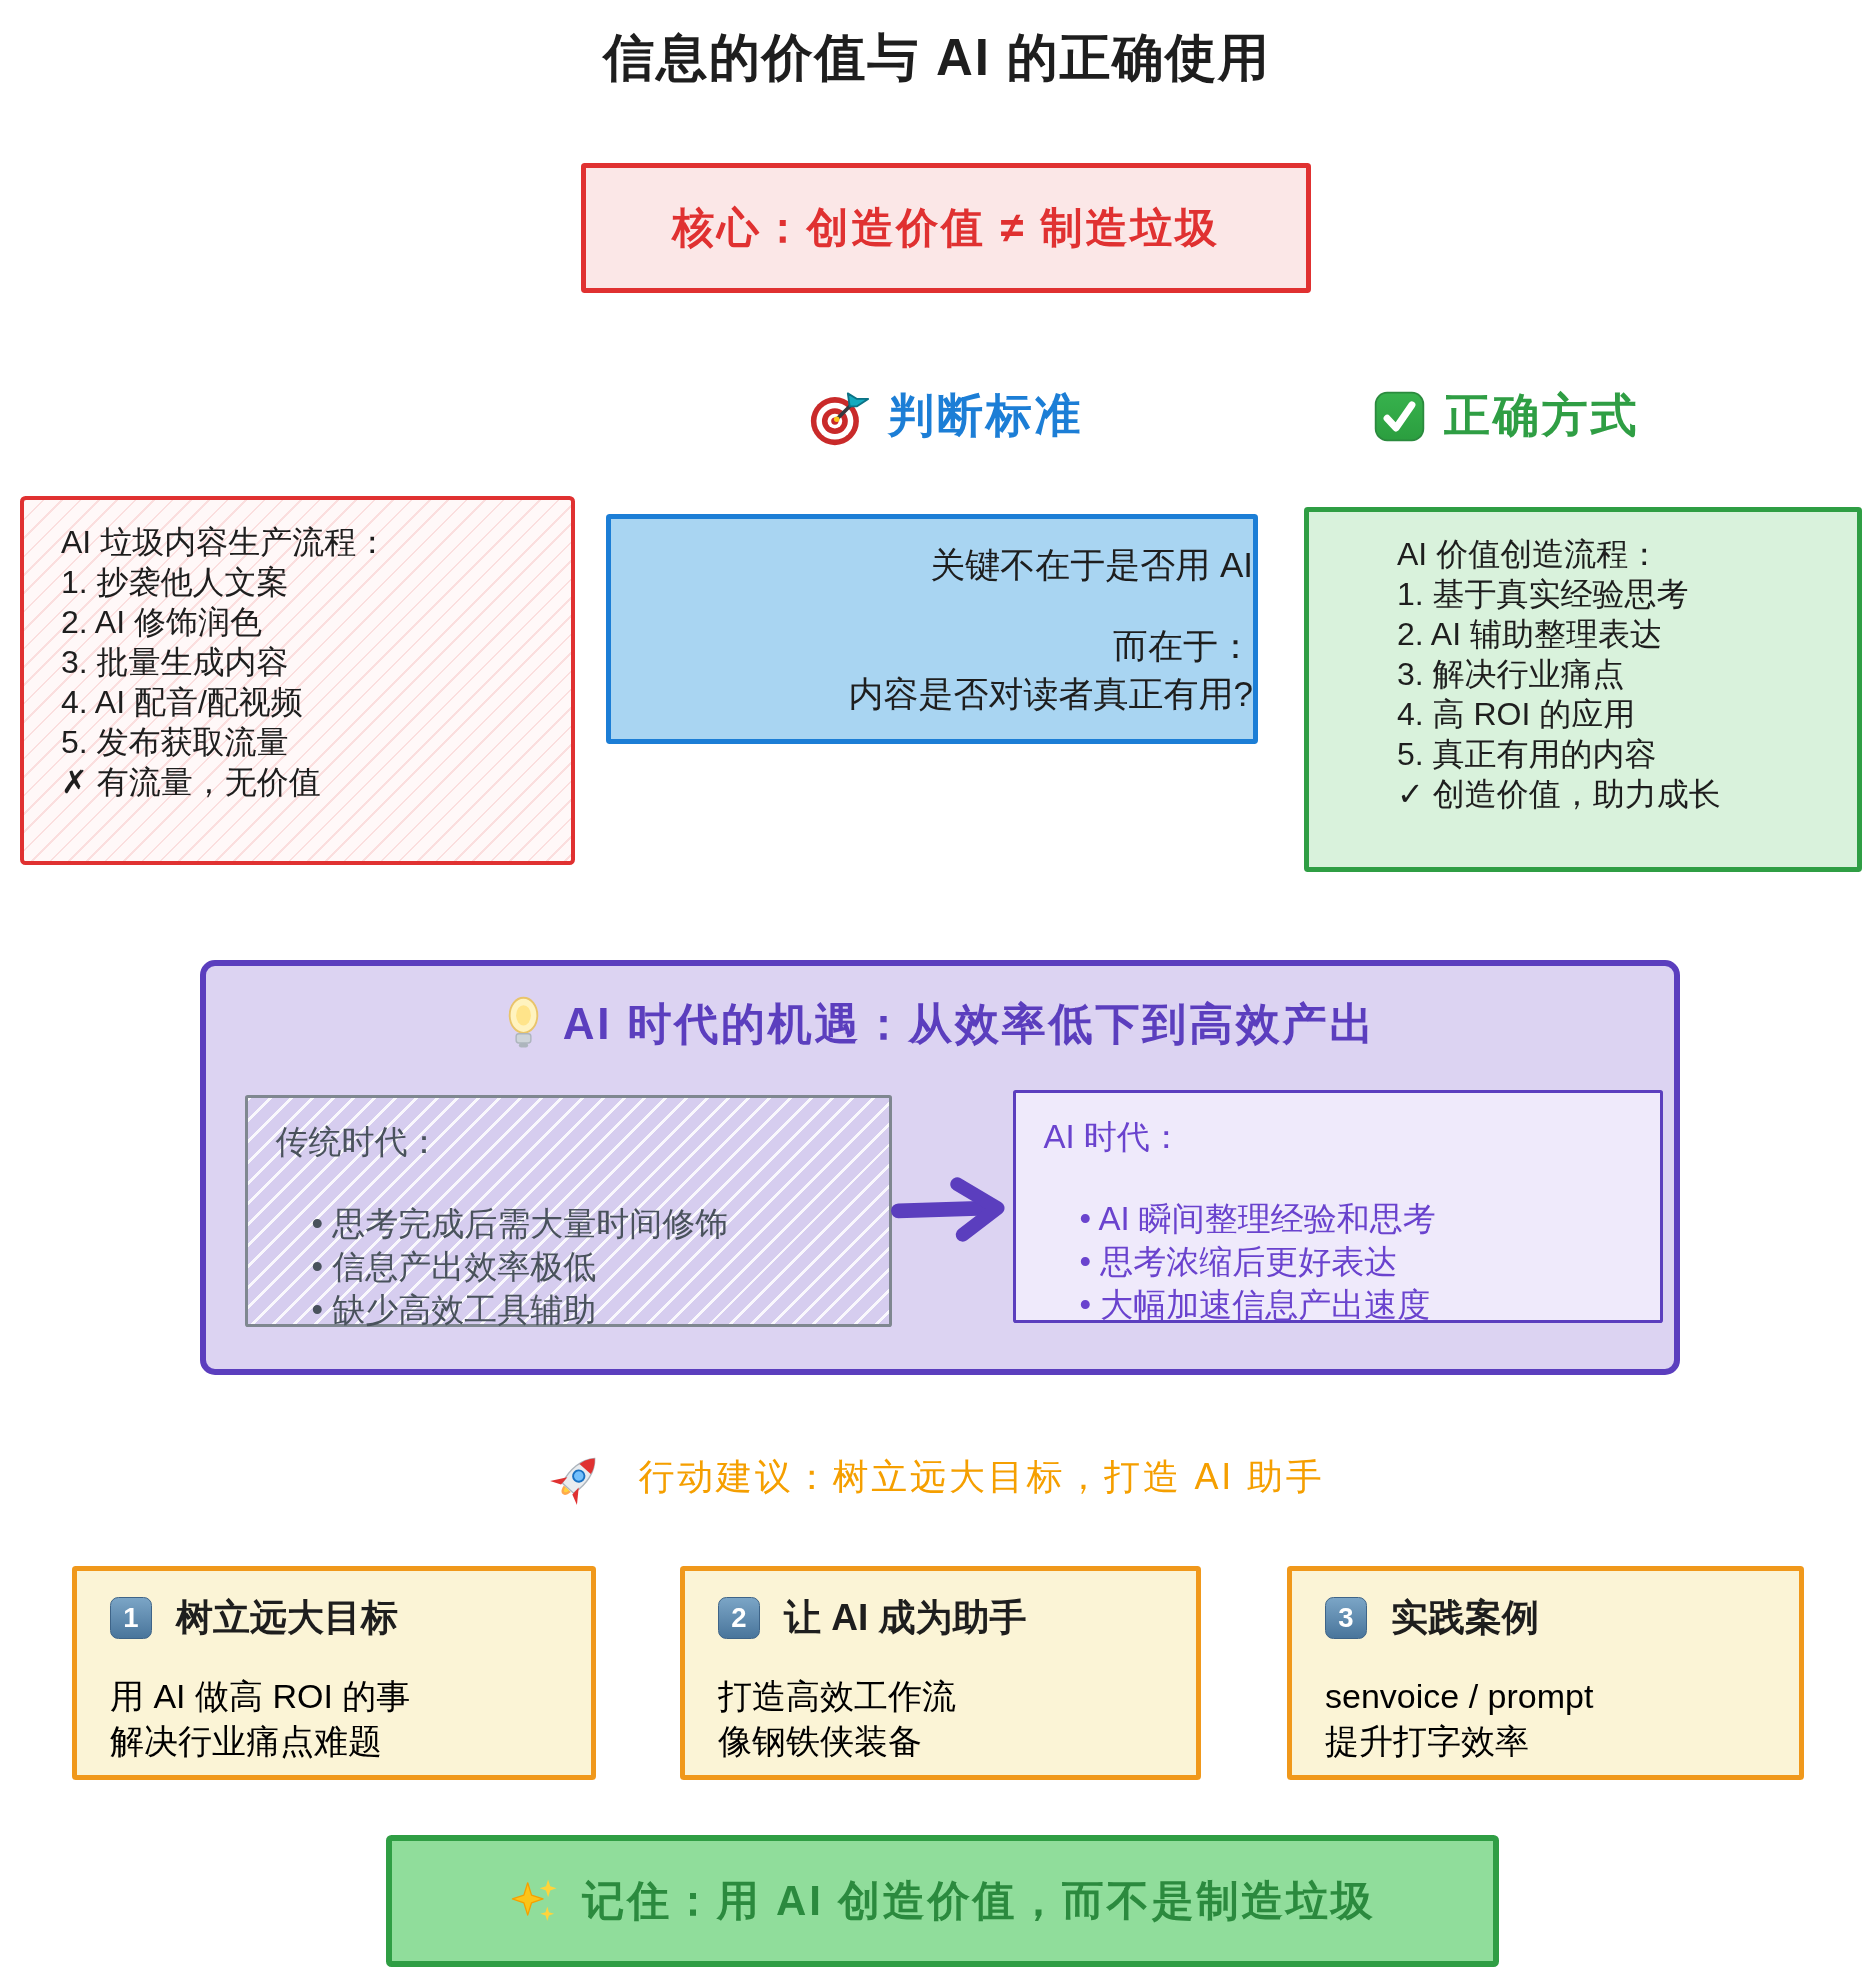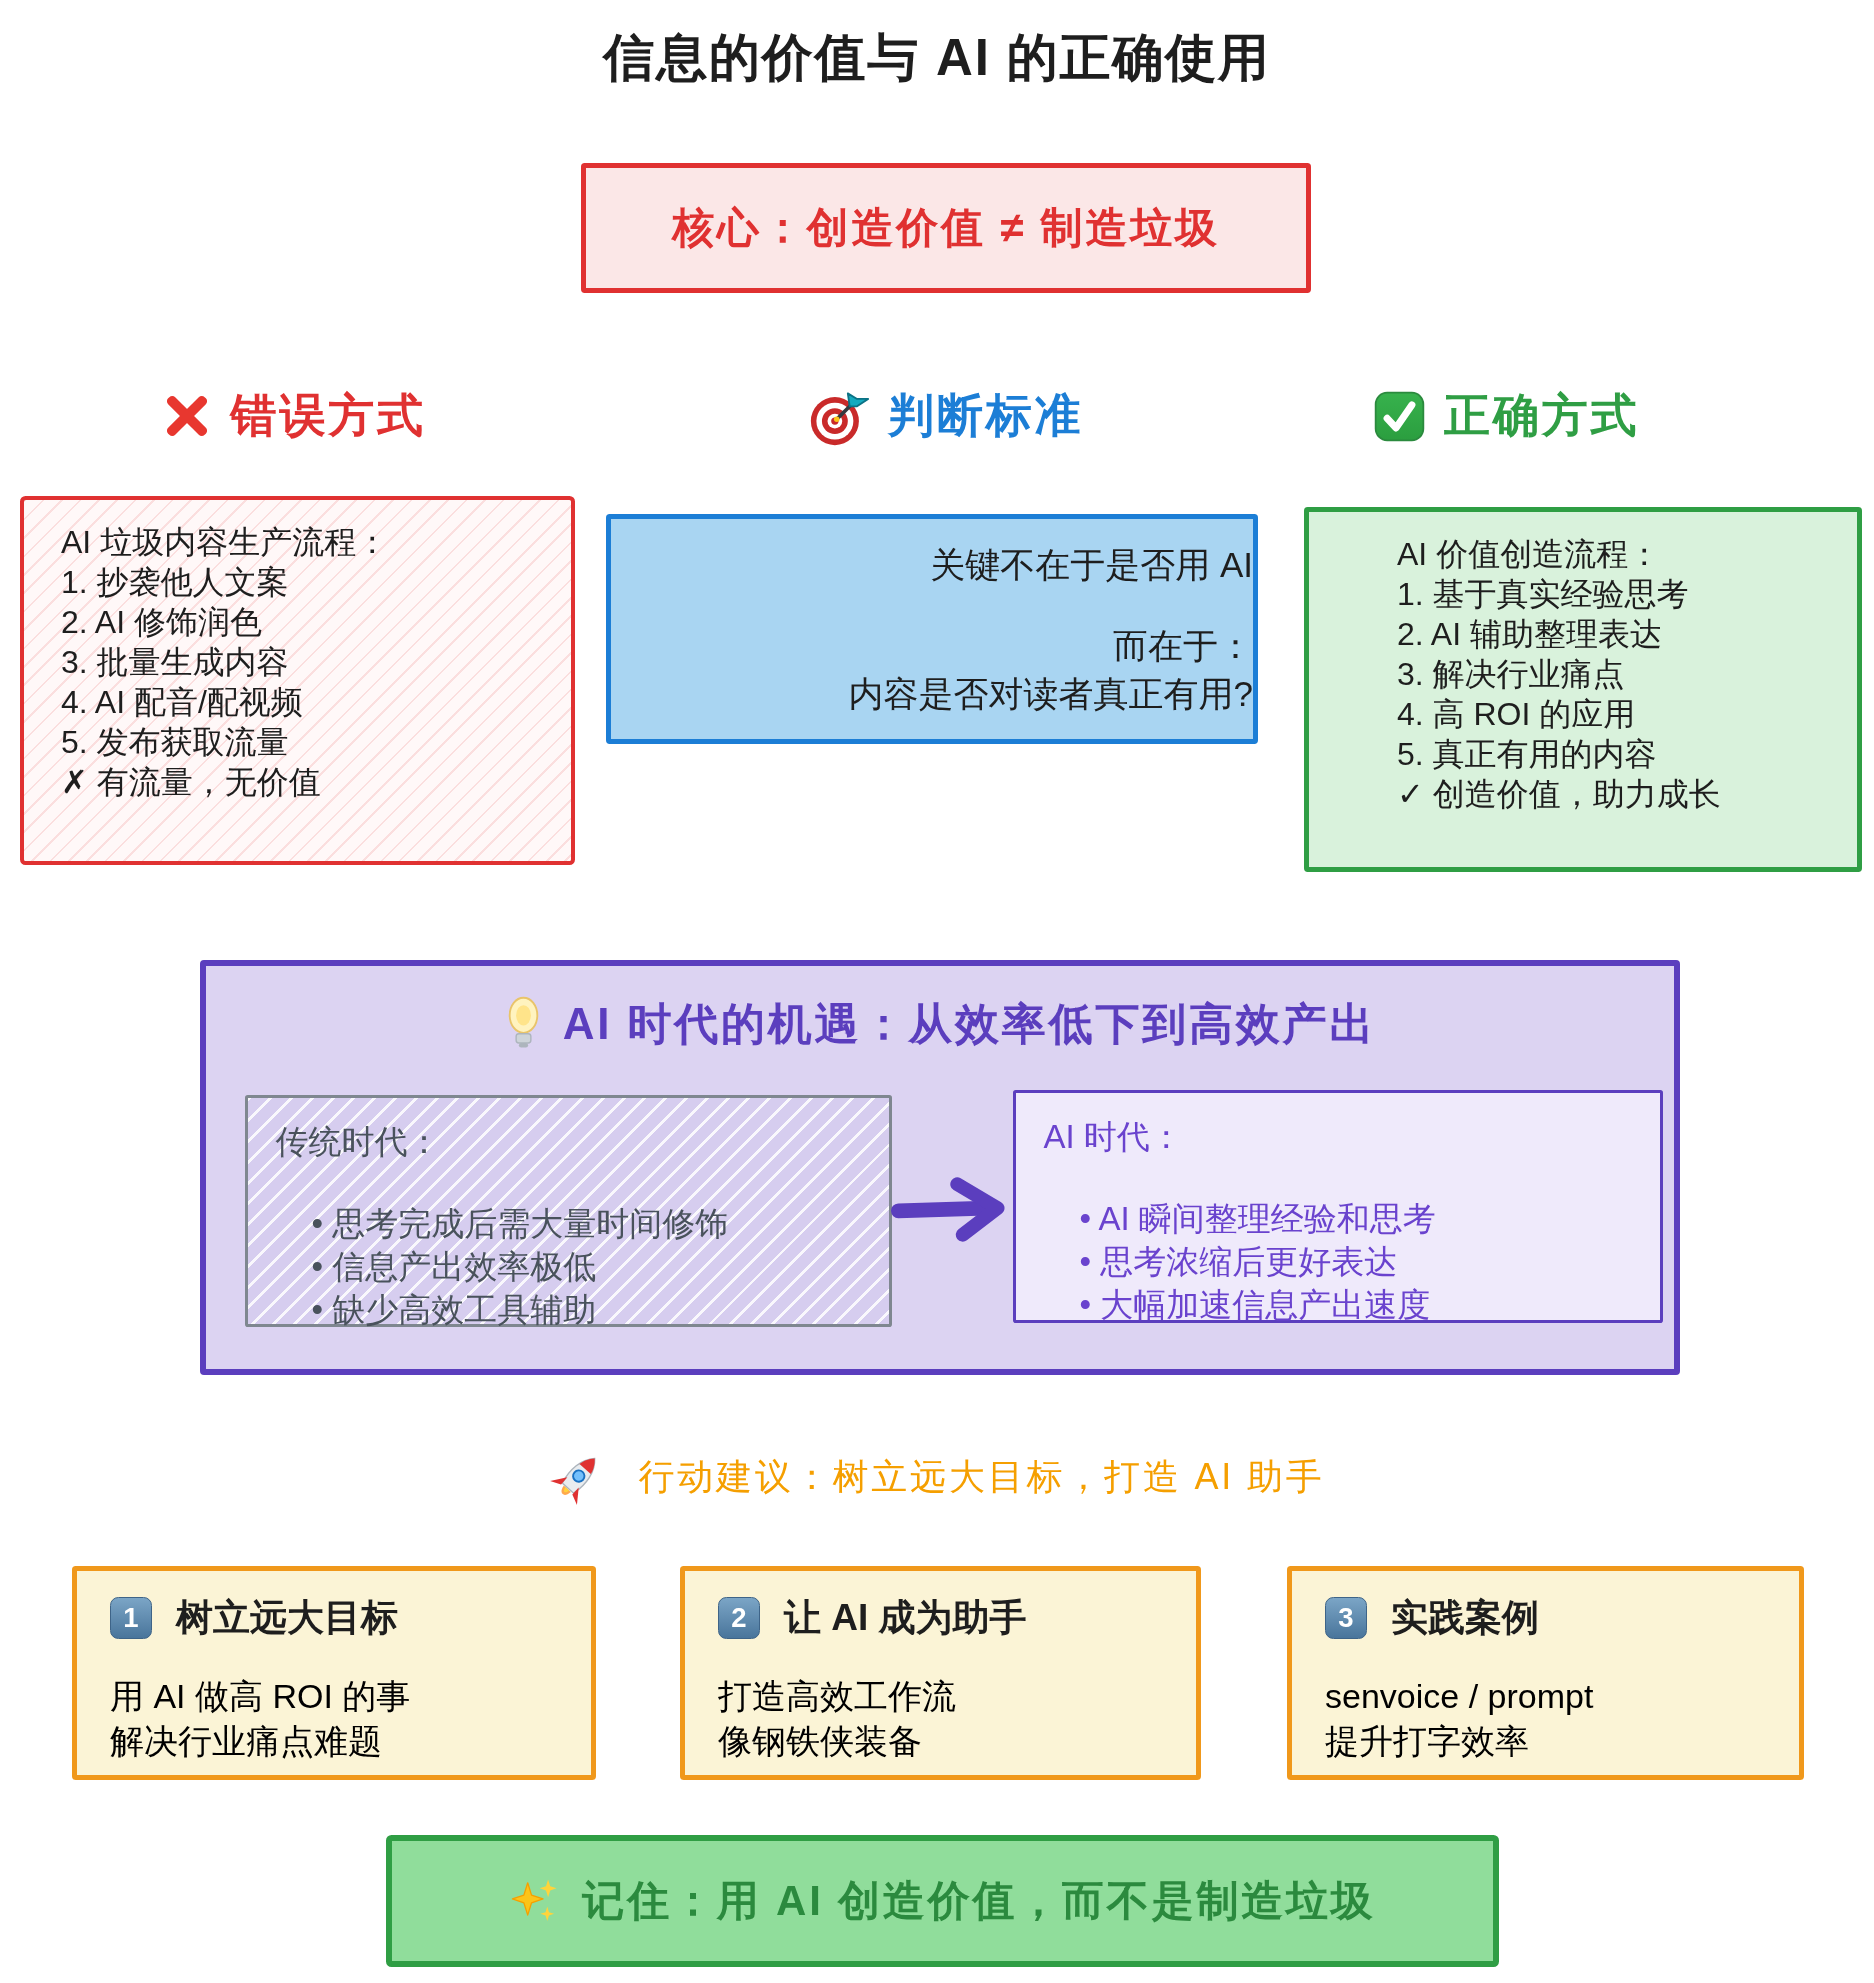--- a/index.html
+++ b/index.html
@@ -23,21 +23,21 @@
   .wrong-box { left:20px; top:496px; width:555px; height:369px; border:4.6px solid #E03131; border-radius:5.5px; padding:22px 26px 22px 37px;
                background:repeating-linear-gradient(135deg, rgba(224,49,49,0.13) 0 1.8px, rgba(0,0,0,0) 1.8px 13px), #FFF8F8; }
   .right-box { left:1304px; top:507px; width:558px; height:365px; border:5.5px solid #2F9E44; border-radius:3.7px; padding:22px 18.4px 22px 88px;
                background:#D9F2DC; }
   .box-heading { font-weight:400; }
 
   .judge-box { left:606px; top:514px; width:652px; height:230px; border:5.5px solid #1C7ED6; border-radius:3.7px; background:#A9D5F2;
                display:flex; flex-direction:column; align-items:flex-end; justify-content:center; font-size:35px; line-height:48px; }
   .judge-spacer { height:33px; }
 
-  .opp-box { left:200px; top:960px; width:1480px; height:415px; background:#DCD3F2; border:6.4px solid #5B3EBE; border-radius:4px; }
+  .opp-box { left:200px; top:960px; width:1480px; height:415px; background:#DCD3F2; border:6.4px solid #5B3EBE; border-radius:15px; }
   .opp-title { display:flex; align-items:center; justify-content:center; gap:20px; margin-top:29px; font-size:44px; font-weight:700; color:#5B3EBE; letter-spacing:2.8px; }
   .inner-box { font-size:33px; border-radius:2.8px; }
   .inner-heading { margin-bottom:37px; }
   .inner-items div { line-height:43px;margin-left:36px; }
   .trad-box { left:39px; top:129px; width:647px; height:232px; border:3.7px solid #7F8790; padding:22px 27.5px; color:#49525C;
               background:repeating-linear-gradient(135deg, rgba(255,255,255,0.85) 0 2.8px, rgba(0,0,0,0) 2.8px 14.7px), #D6CDEF; }
   .ai-box { left:807px; top:124px; width:650px; height:233px; border:3.7px solid #5B3EBE; padding:22px 27.5px; color:#6A43CE; background:#EFEAFB; }
   .arrow-wrap { left:685px; top:208px; width:125px; height:70px; }
 
   .action-title { left:0; top:1449px; width:100%; display:flex; align-items:center; justify-content:center; gap:32px;
@@ -62,29 +62,20 @@
 <body>
 
 <div id="canvas">
 
   <div class="page-title abs">信息的价值与 AI 的正确使用</div>
 
   <div class="core-box abs">
     <span>核心：创造价值 ≠ 制造垃圾</span>
   </div>
 
-  <div class="col-header h-wrong abs">
-    <svg class="icon" width="50" height="50" viewBox="0 0 60 60">
-      <g fill="#E8372F">
-        <rect x="24" y="-1" width="12" height="62" rx="5" transform="rotate(45 30 30)"></rect>
-        <rect x="24" y="-1" width="12" height="62" rx="5" transform="rotate(-45 30 30)"></rect>
-      </g>
-    </svg>
-    <span>错误方式</span>
-  </div>
 
   <div class="col-header h-judge abs">
     <svg class="icon" width="61" height="61" viewBox="0 0 66 66">
       <circle cx="28" cy="38" r="26" fill="#C92A2A"></circle>
       <circle cx="28" cy="38" r="20" fill="#ffffff"></circle>
       <circle cx="28" cy="38" r="14" fill="#C92A2A"></circle>
       <circle cx="28" cy="38" r="8" fill="#ffffff"></circle>
       <circle cx="28" cy="38" r="4" fill="#C92A2A"></circle>
       <line x1="30" y1="36" x2="52" y2="14" stroke="#343A40" stroke-width="4"></line>
       <path d="M44 22 L42 8 L52 14 L64 14 L52 22 Z" fill="#15AABF" stroke="#0B7285" stroke-width="2" stroke-linejoin="round"></path>

